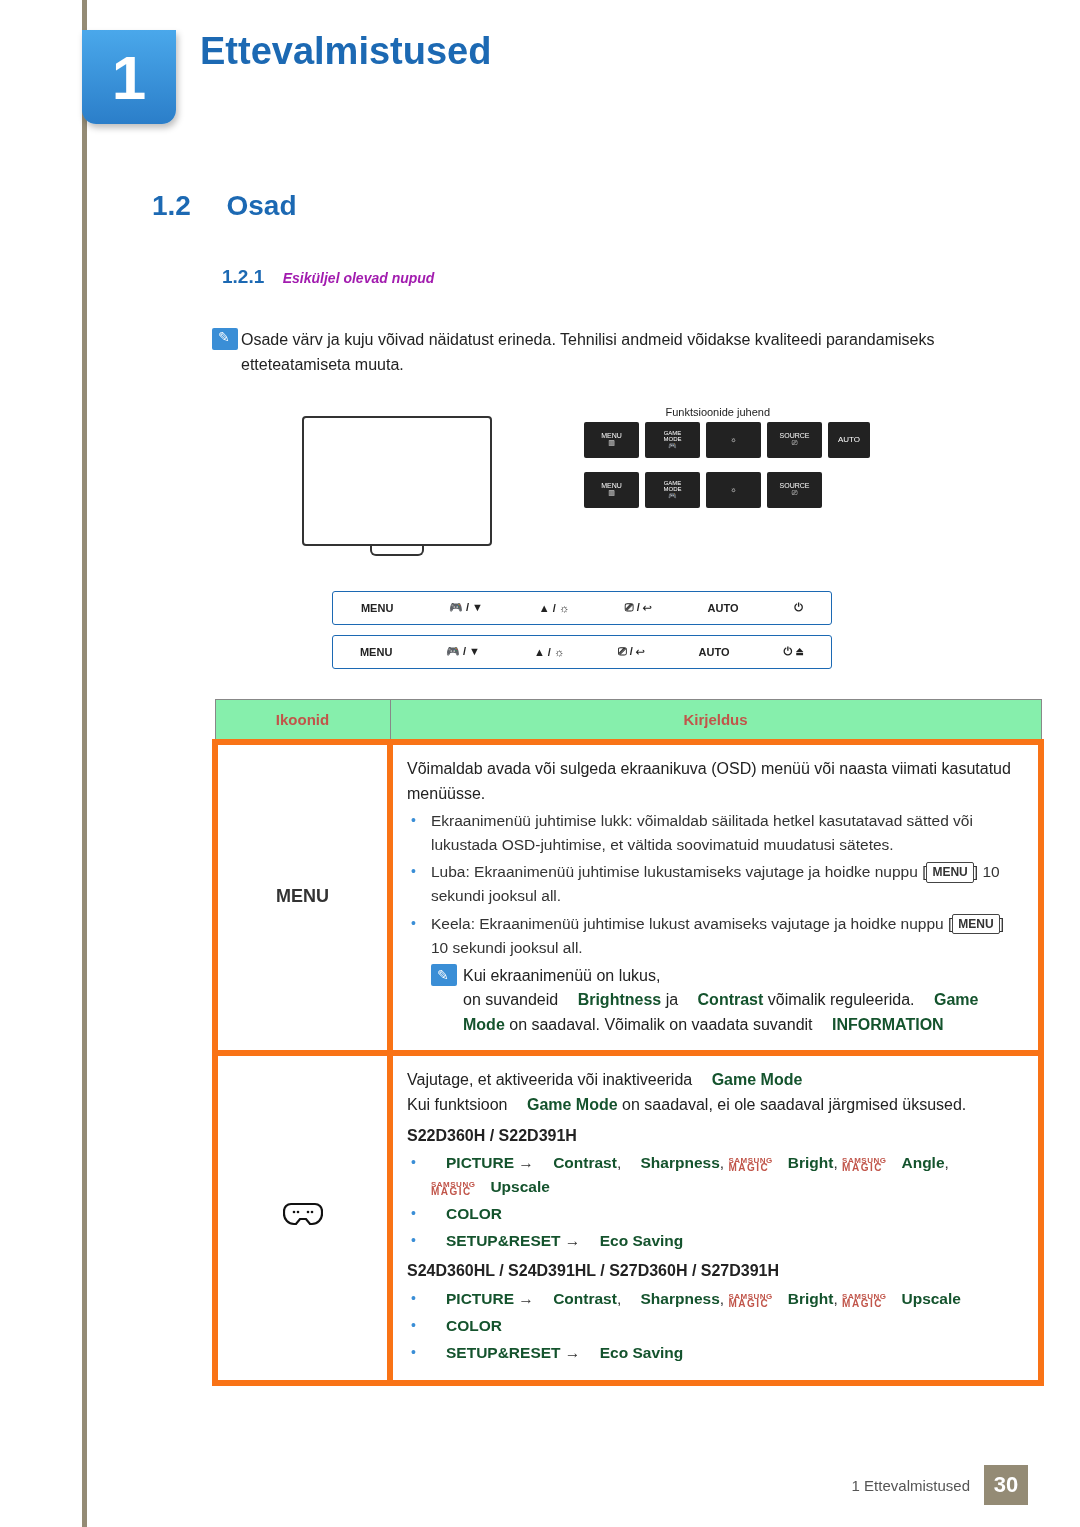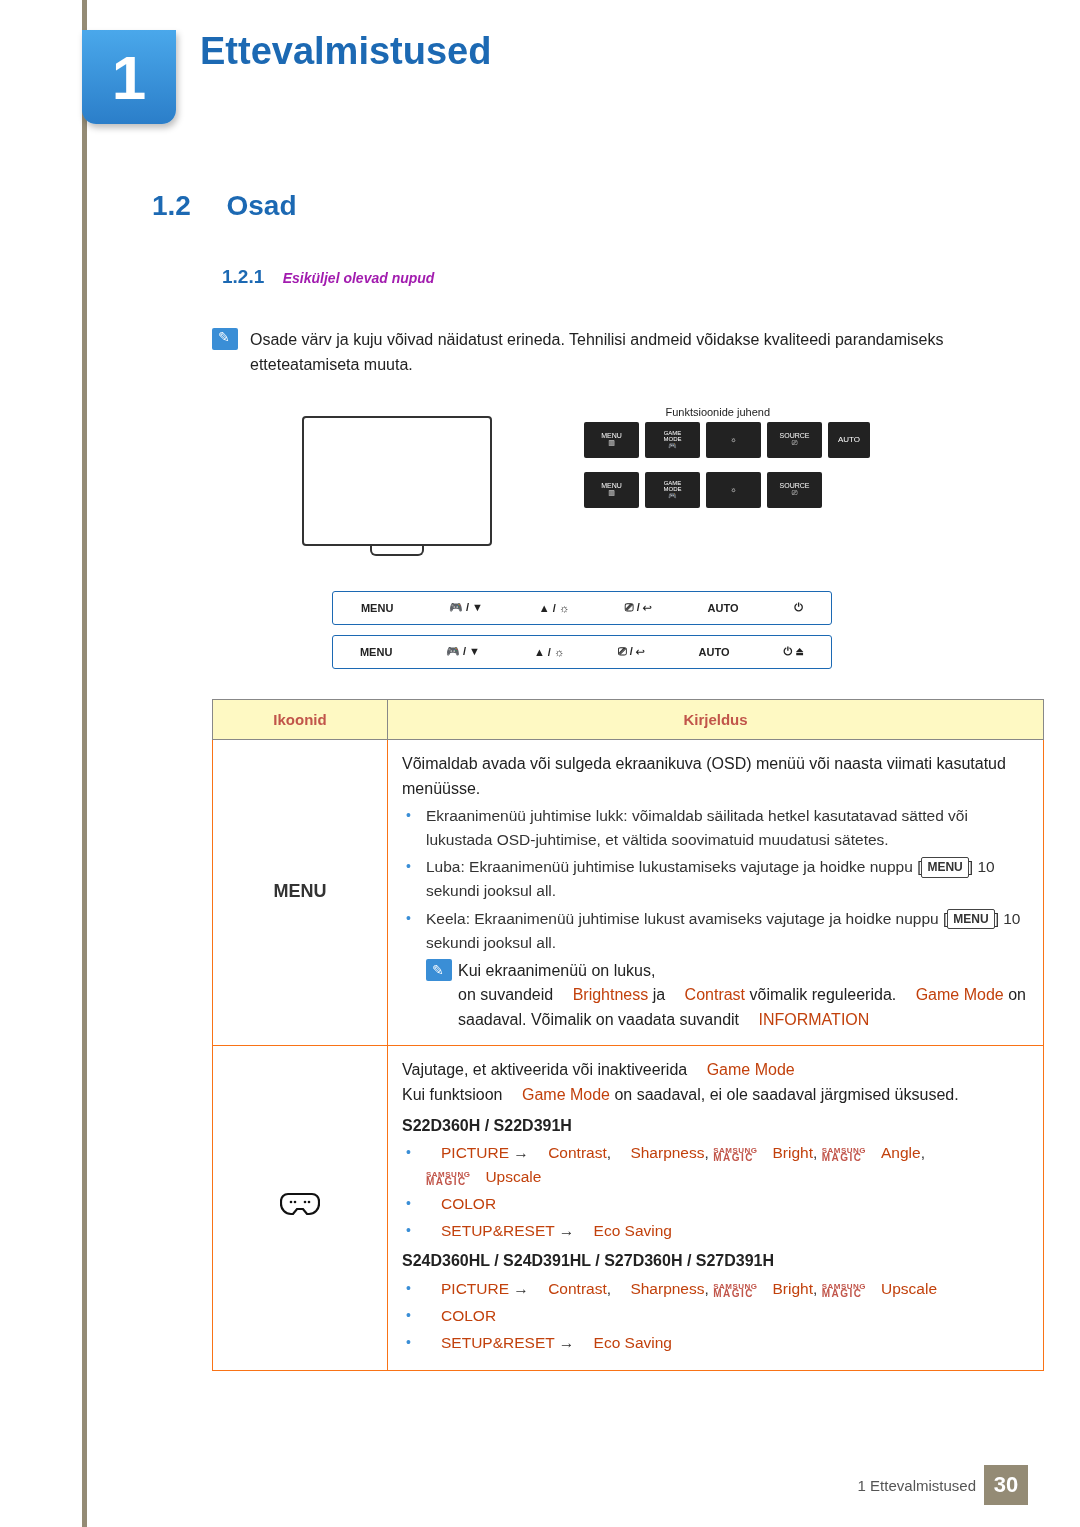--- a/index.html
+++ b/index.html
@@ -76,21 +76,21 @@
   .subsec-title {
     color: #a21caf;
     font-size: 14px;
     font-weight: bold;
     font-style: italic;
   }
   .note-row {
     margin-top: 40px;
     margin-left: 60px;
     display: flex;
-    gap: 12px;
+    gap: 3px;
   }
   .note-icon {
     width: 26px;
     height: 22px;
     background: #3a8ed6;
     border-radius: 2px;
     flex: 0 0 26px;
     position: relative;
   }
   .note-icon::after {
@@ -175,51 +175,51 @@
   }
   
   .icon-table {
     margin-left: 60px;
     width: 832px;
     border-collapse: collapse;
     font-size: 15.5px;
     line-height: 1.55;
   }
   .icon-table th {
-    background: #fef9c3;
+    background: #86efac;
     color: #C1554A;
     font-weight: bold;
     padding: 8px 10px;
     border: 1px solid #888;
     text-align: center;
     font-size: 15px;
   }
   .icon-table td {
-    border: 1px solid #f97316;
+    border: 6px solid #f97316;
     padding: 12px 14px;
     vertical-align: middle;
   }
   .icon-table td.iconcell {
     text-align: center;
     vertical-align: middle;
     width: 175px;
     font-weight: bold;
     font-size: 18px;
   }
   ul.b { list-style: none; padding-left: 24px; }
   ul.b li { position: relative; margin: 3px 0; }
   ul.b li::before {
     content: "•";
     color: #3a8ed6;
     position: absolute;
     left: -20px;
     font-size: 14px;
     top: 1px;
   }
-  .hl { color: #c2410c; font-weight: normal; padding-left: 15px; }
+  .hl { color: #14532d; font-weight: bold; padding-left: 15px; }
   .btnlabel {
     display: inline-block;
     border: 1px solid #444;
     padding: 0 5px;
     font-size: 12px;
     font-weight: bold;
     border-radius: 2px;
     vertical-align: 1px;
   }
   .note-inline {
@@ -237,21 +237,21 @@
   }
   .magic-brand .top { font-size: 8px; letter-spacing: 0.5px; display: block; }
   .magic-brand .bot { font-size: 10px; letter-spacing: 1.5px; display: block; }
   
   .footer {
     position: absolute;
     bottom: 22px;
     right: 52px;
     display: flex;
     align-items: center;
-    gap: 8px;
+    gap: 14px;
     font-size: 15px;
     color: #555;
   }
   .pgnum {
     background: #948B75;
     color: #fff;
     width: 44px;
     height: 40px;
     display: flex;
     align-items: center;

